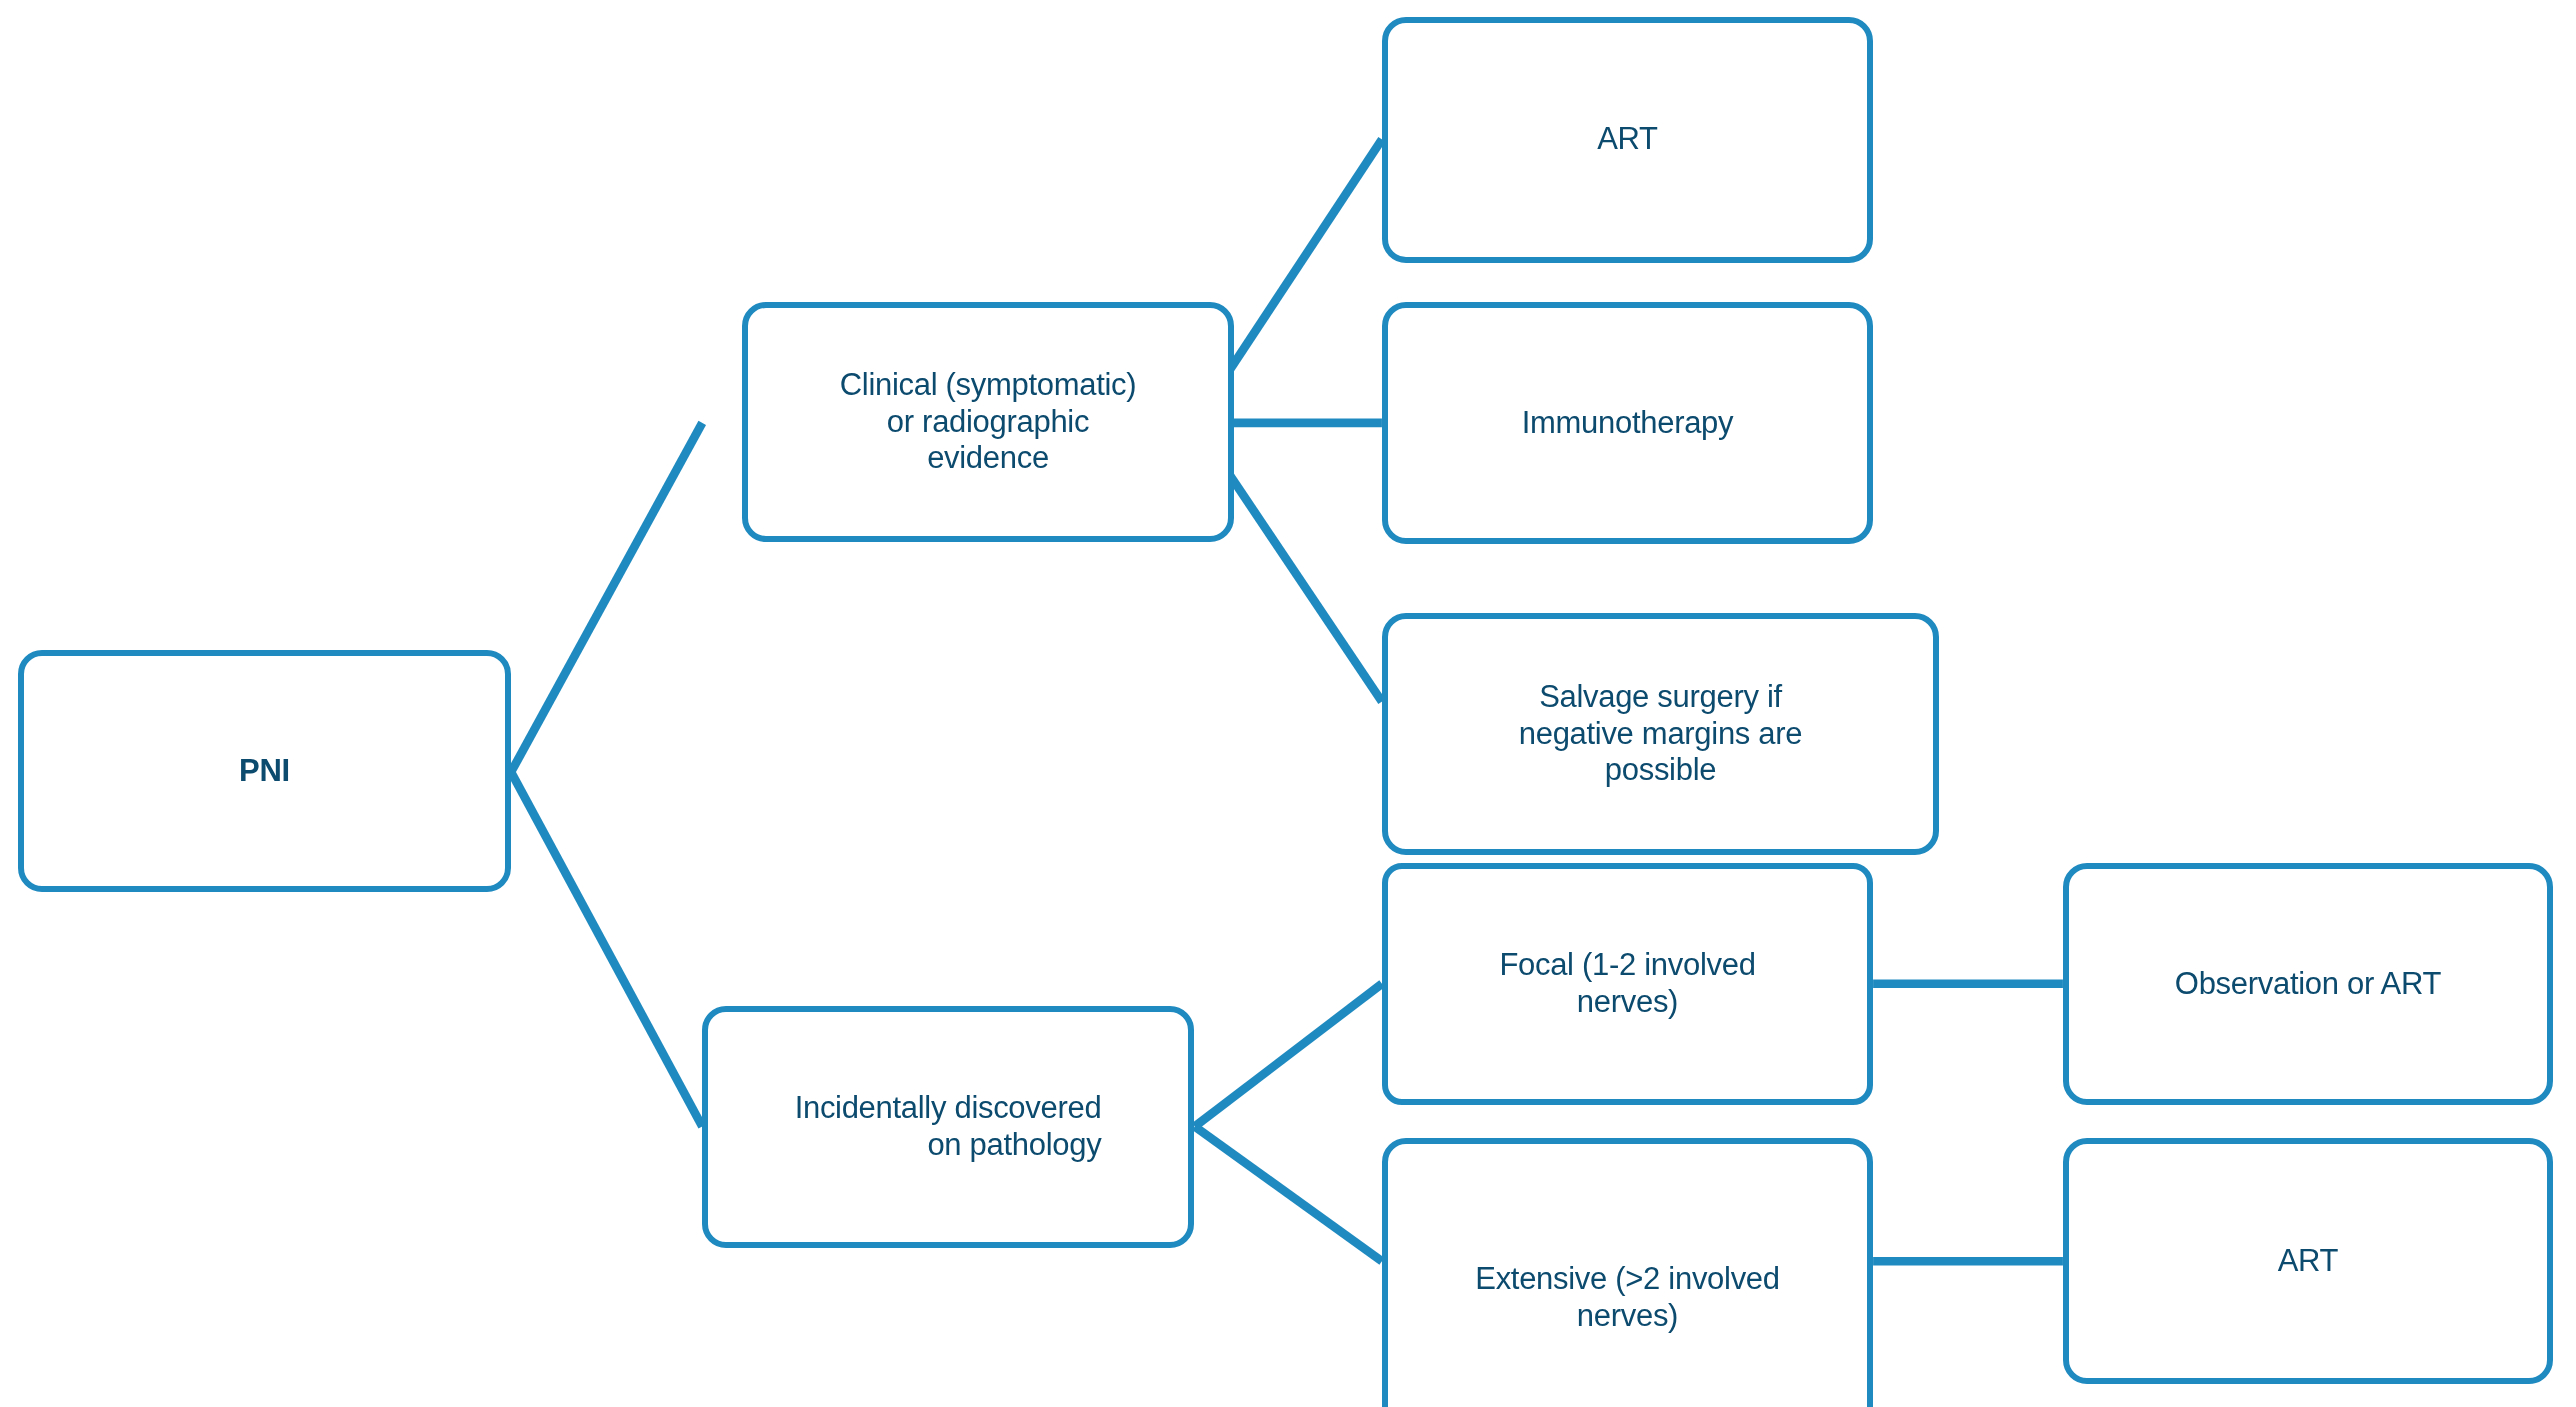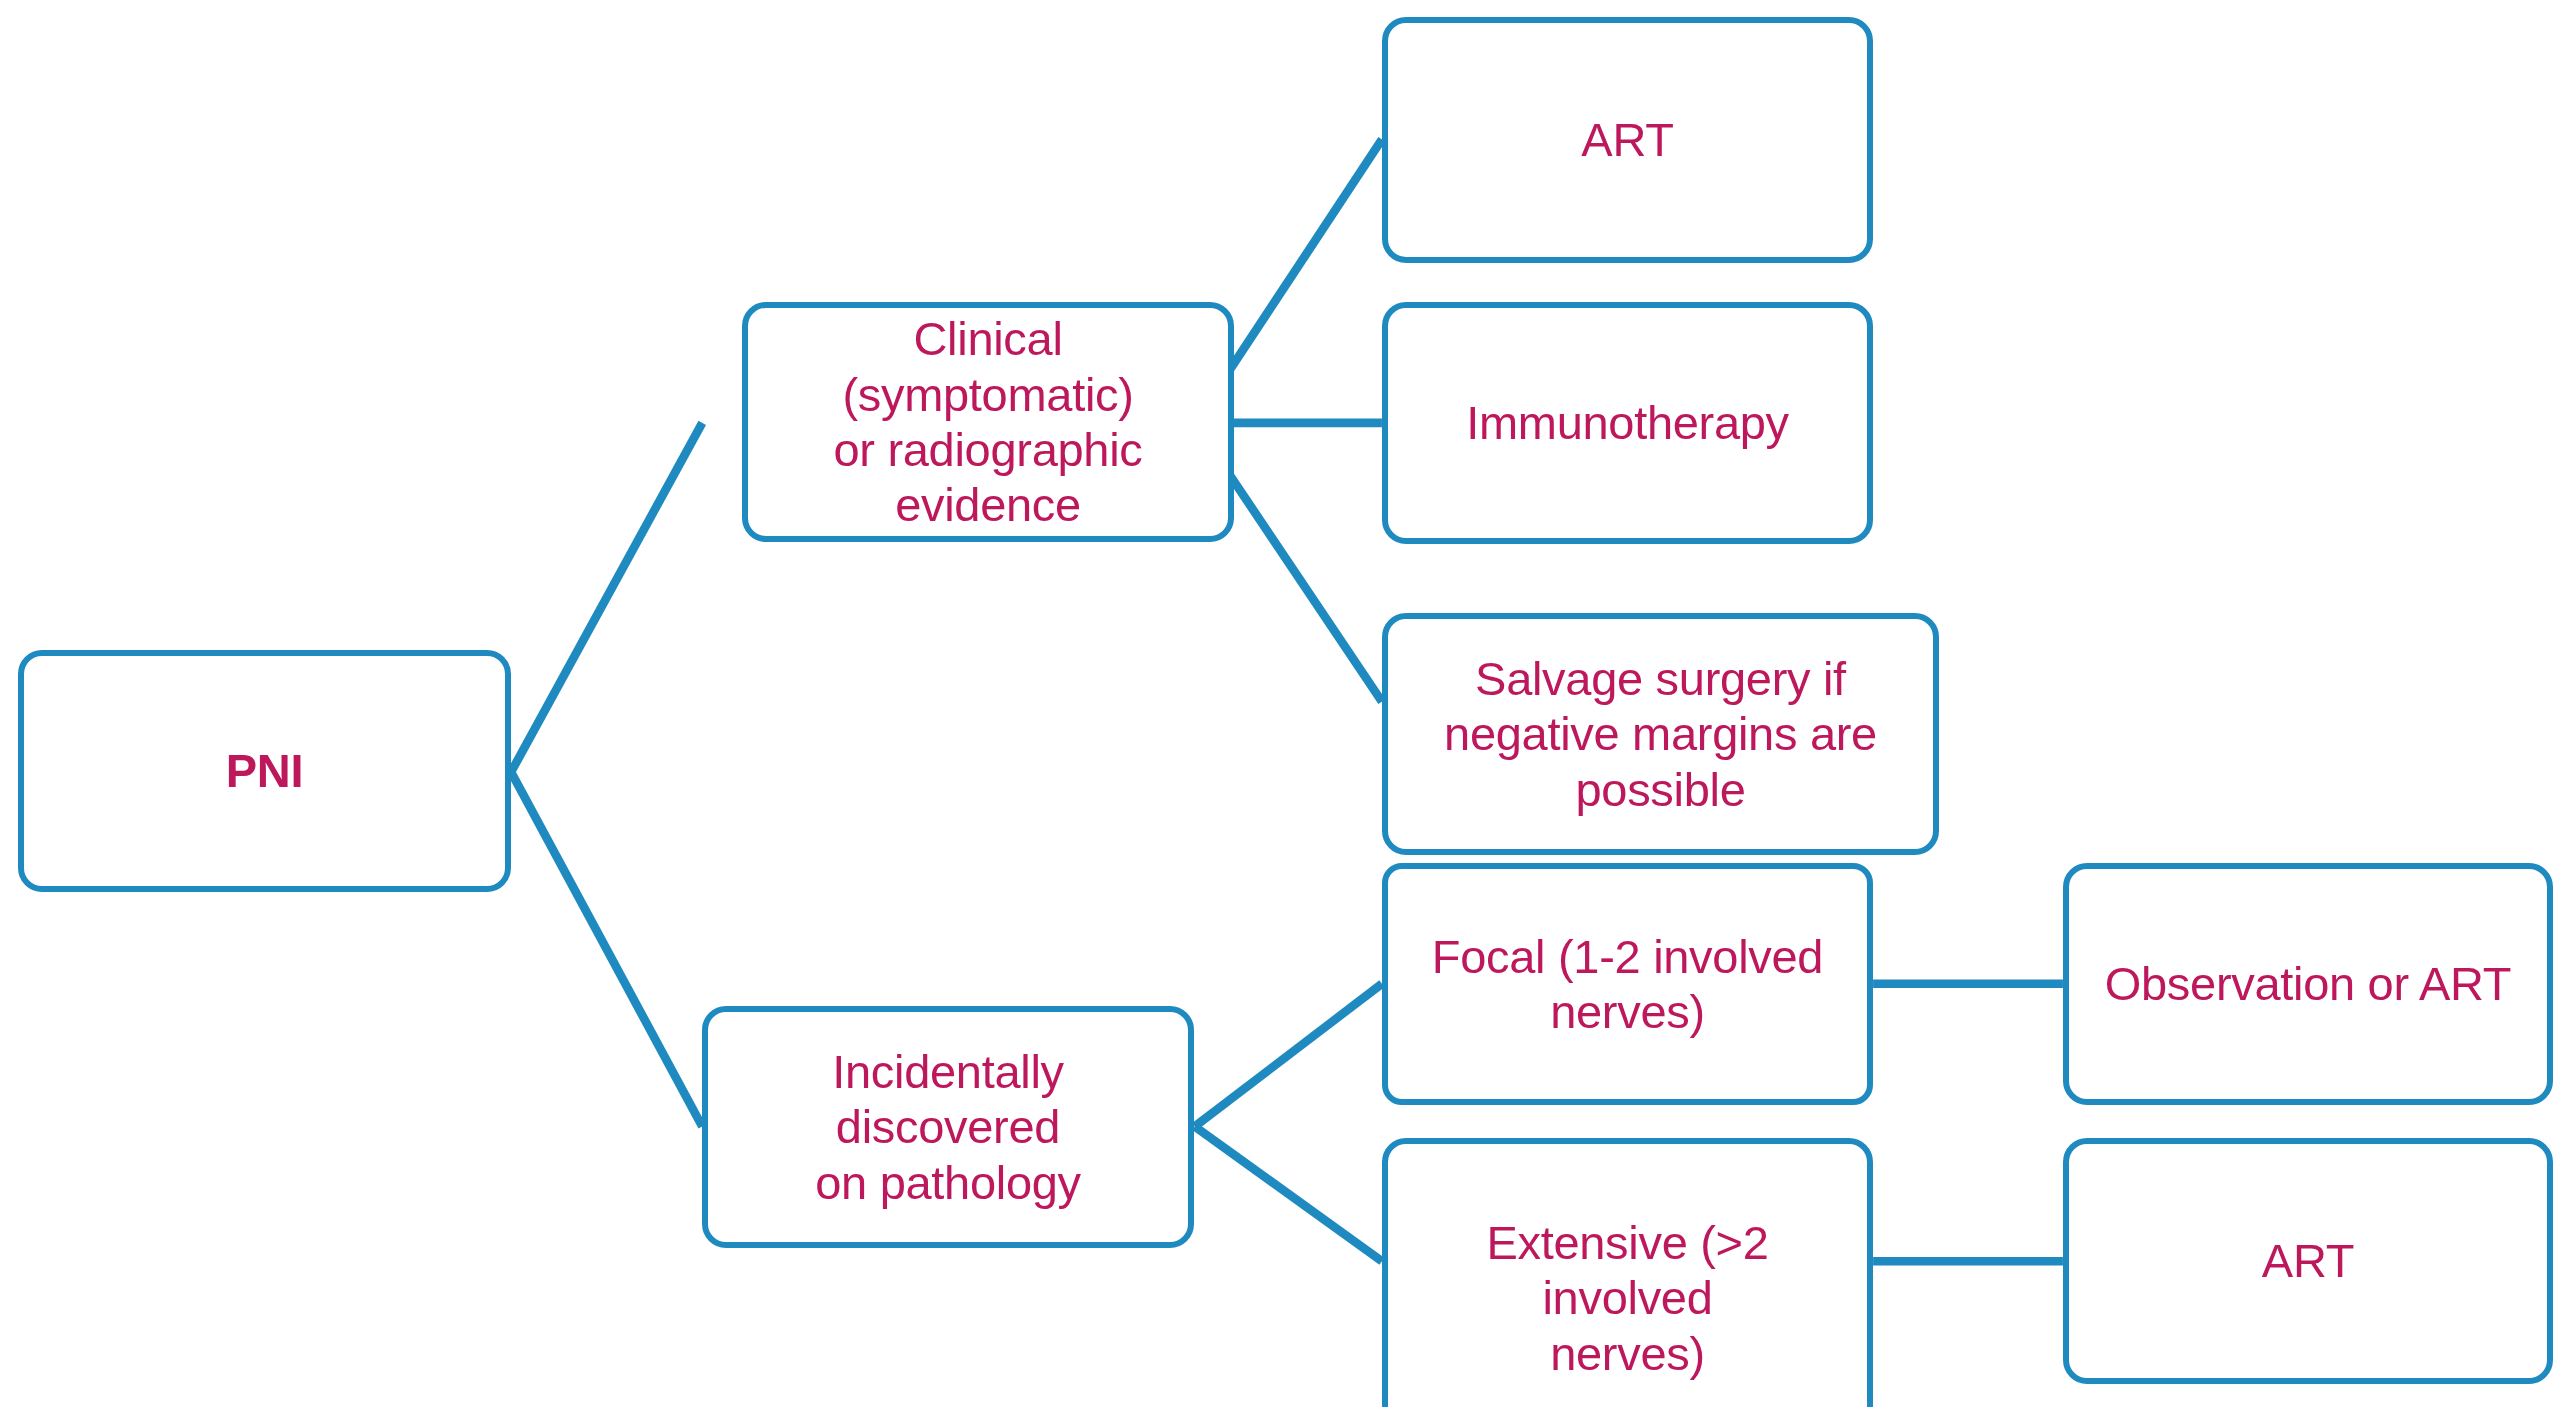--- a/index.html
+++ b/index.html
@@ -30,22 +30,22 @@
     border: 6px solid #1f8ac0;
     border-radius: 24px;
     background: #ffffff;
     display: flex;
     align-items: center;
     justify-content: center;
     text-align: center;
   }
   .node-label {
     display: block;
-    color: #be185d;
-    font-size: 47px;
+    color: #0c4a6e;
+    font-size: 31px;
     line-height: 1.18;
     letter-spacing: -0.3px;
     padding: 0 17px;
     white-space: pre-line;
   }
 </style>
 </head>
 <body>
 
 <div id="canvas">
@@ -71,21 +71,21 @@
   <div class="node" style="left:18px; top:650px; width:493px; height:242px;font-weight:bold;">
     <span class="node-label">PNI</span>
   </div>
 
   <div class="node" style="left:742px; top:302px; width:492px; height:240px;">
     <span class="node-label">Clinical (symptomatic)
 or radiographic
 evidence</span>
   </div>
 
-  <div class="node" style="left:702px; top:1006px; width:492px; height:242px;">
+  <div class="node" style="left:702px; top:1006px; width:492px; height:242px;text-align:right;">
     <span class="node-label">Incidentally discovered
 on pathology</span>
   </div>
 
   <div class="node" style="left:1382px; top:16.6px; width:491px; height:246px;">
     <span class="node-label">ART</span>
   </div>
 
   <div class="node" style="left:1382px; top:302px; width:491px; height:242px;">
     <span class="node-label">Immunotherapy</span>

